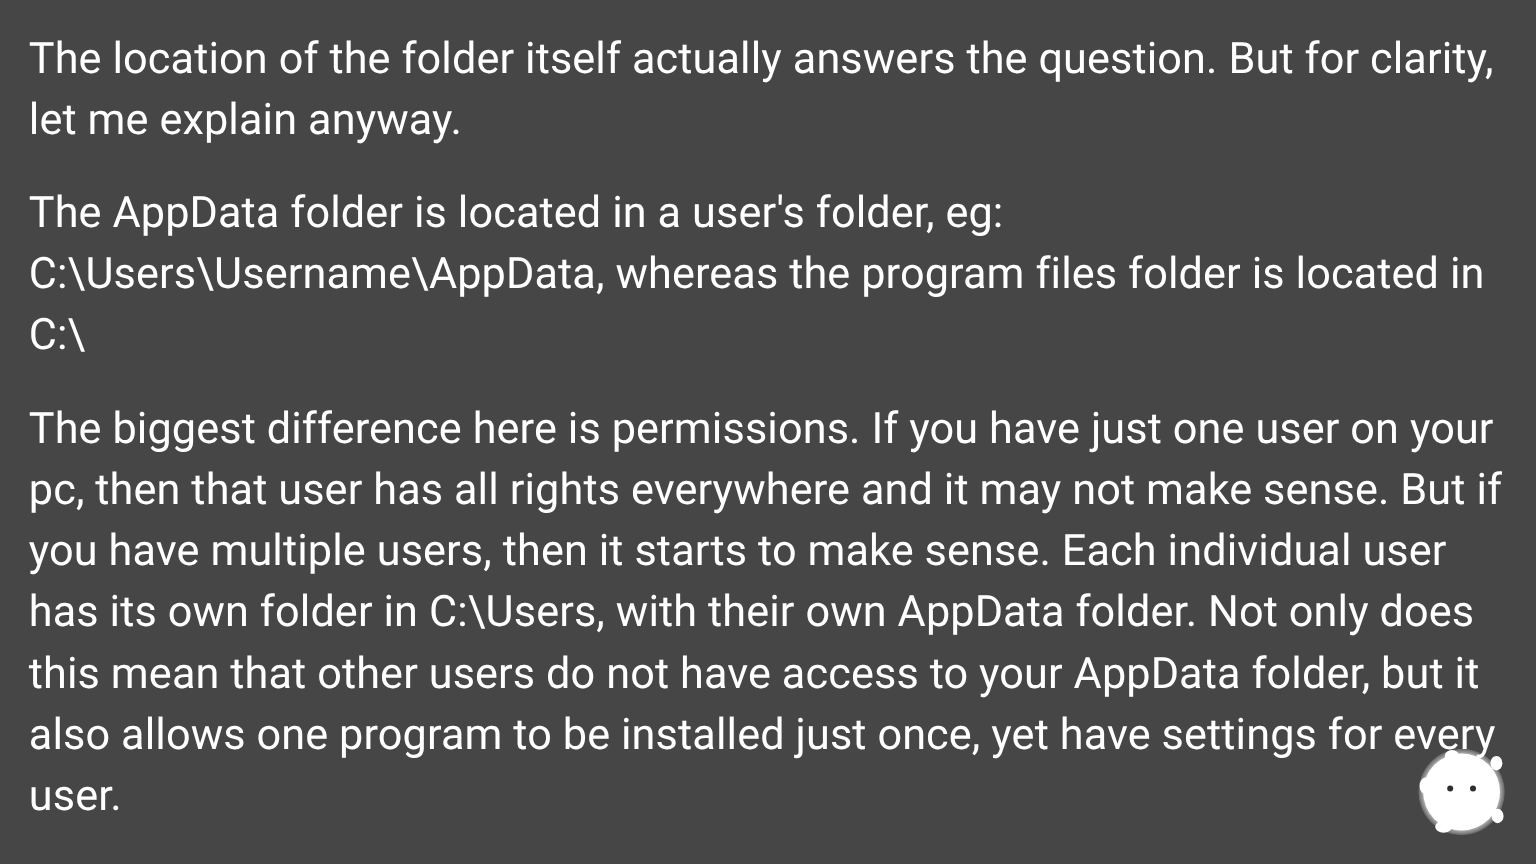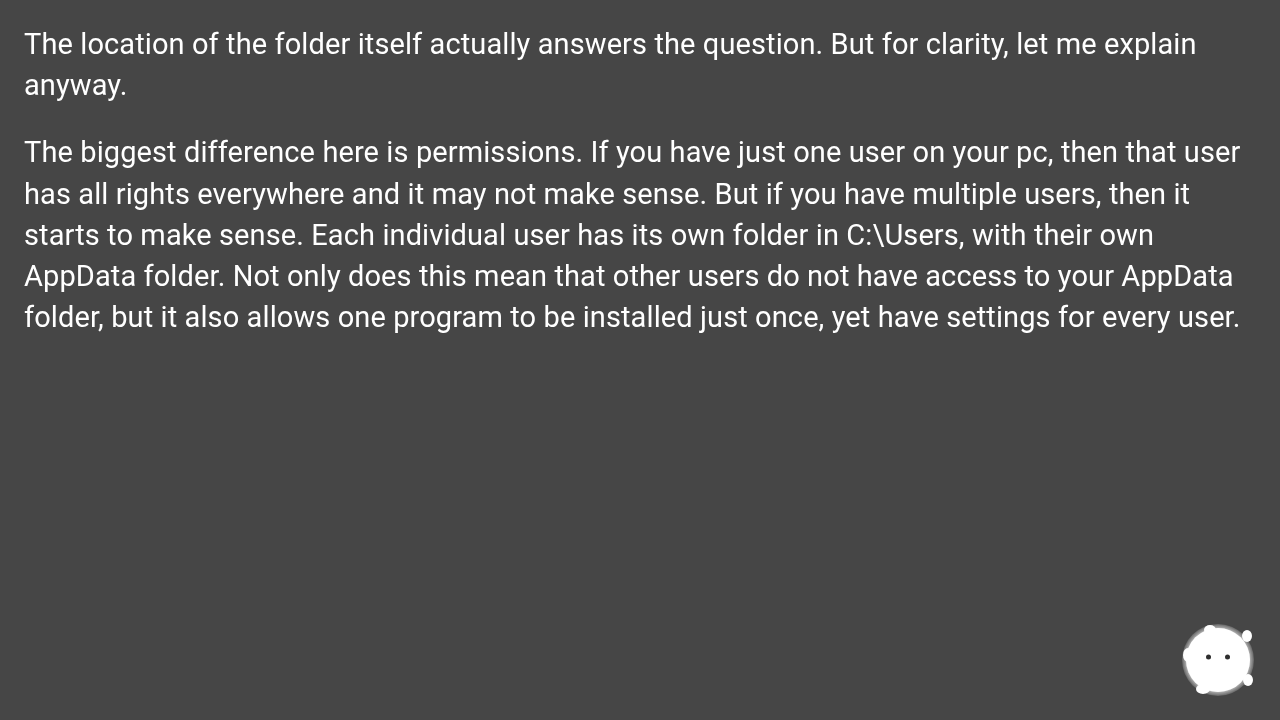--- a/index.html
+++ b/index.html
@@ -14,21 +14,21 @@
       color: #ffffff;
       font-family: -apple-system, BlinkMacSystemFont, "Segoe UI", Roboto, "Helvetica Neue", Arial, sans-serif;
       padding: 24px;
       position: relative;
       overflow: hidden;
     }
     .content {
       max-width: 1232px;
     }
     p {
-      font-size: 29px;
+      font-size: 36px;
       line-height: 1.42;
       font-weight: 400;
       margin-bottom: 26px;
       letter-spacing: 0.1px;
     }
     .avatar {
       position: absolute;
       bottom: 28px;
       right: 30px;
       width: 64px;
@@ -68,20 +68,21 @@
       position: absolute;
       background: #ffffff;
       border-radius: 50%;
     }
   </style>
 </head>
 <body>
 
 <div class="content">
   <p>The location of the folder itself actually answers the question. But for clarity, let me explain anyway.</p>
+  <p>The AppData folder is located in a user's folder, eg: C:\Users\Username\AppData, whereas the program files folder is located in C:\</p>
   <p>The biggest difference here is permissions. If you have just one user on your pc, then that user has all rights everywhere and it may not make sense. But if you have multiple users, then it starts to make sense. Each individual user has its own folder in C:\Users, with their own AppData folder. Not only does this mean that other users do not have access to your AppData folder, but it also allows one program to be installed just once, yet have settings for every user.</p>
 </div>
 
 <div class="avatar">
   <div class="avatar-blob">
     <div class="avatar-fuzz" style="top:-3px;left:18px;width:12px;height:10px;"></div>
     <div class="avatar-fuzz" style="top:2px;right:-2px;width:10px;height:12px;"></div>
     <div class="avatar-fuzz" style="bottom:-2px;left:10px;width:14px;height:10px;"></div>
     <div class="avatar-fuzz" style="bottom:6px;right:-3px;width:10px;height:12px;"></div>
     <div class="avatar-fuzz" style="top:20px;left:-3px;width:10px;height:14px;"></div>

